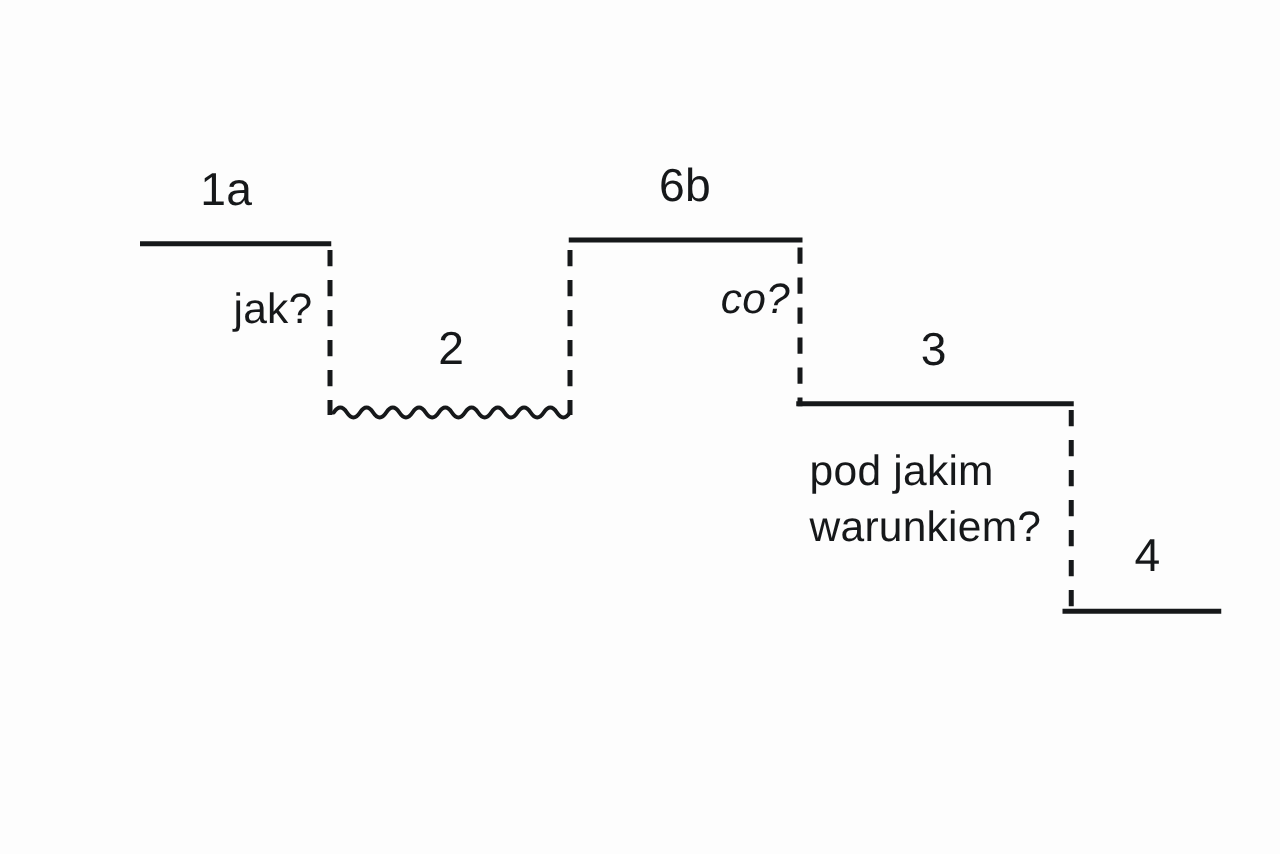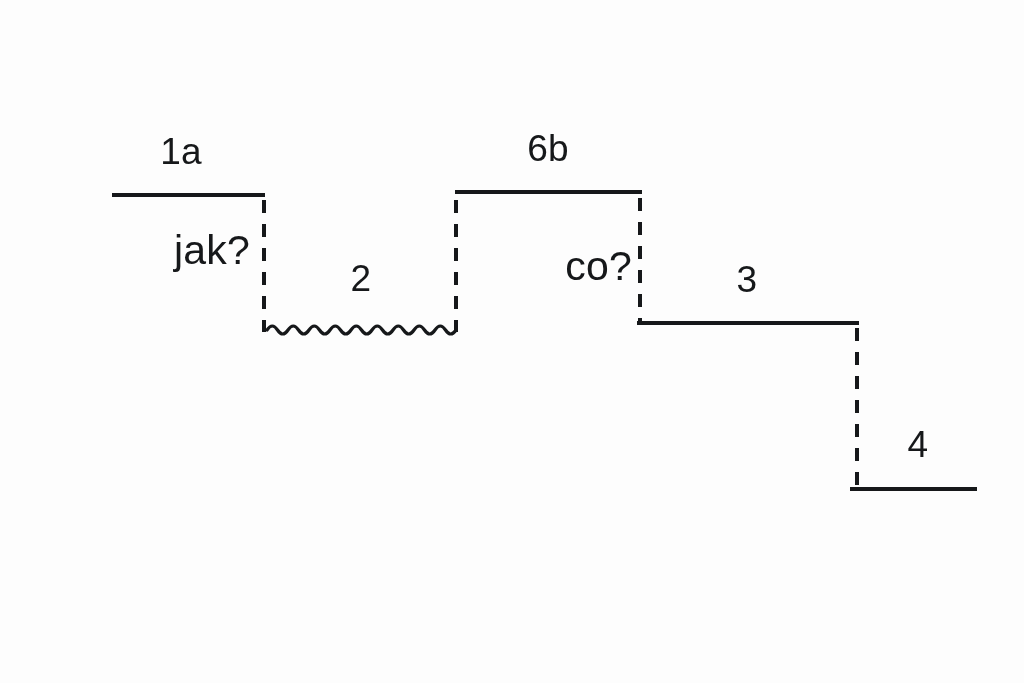--- a/index.html
+++ b/index.html
@@ -35,21 +35,21 @@
     white-space: nowrap;
     line-height: 1.12;
     letter-spacing: 0.2px;
   }
   .step-number {
     font-size: 37px;
     text-align: center;
     transform: translateX(-50%);
   }
   .step-caption {
-    font-size: 41px;
+    font-size: 34px;
     text-align: left;
     transform: translateX(-100%);
   }
   .step-caption.multiline {
     line-height: 1.32;
   }
 </style>
 </head>
 <body>
 
@@ -75,19 +75,23 @@
 
     <line x1="850" y1="489" x2="977" y2="489" stroke="#16181a" stroke-width="4" stroke-linecap="butt"></line>
   </svg>
 
   <div class="lbl step-number" style="left:181px; top:131px;">1a</div>
   <div class="lbl step-caption" style="left:250px; top:228px;">jak?</div>
 
   <div class="lbl step-number" style="left:361px; top:258px;">2</div>
 
   <div class="lbl step-number" style="left:548px; top:128px;">6b</div>
-  <div class="lbl step-caption" style="left:632px; top:244px;">co?</div>
+  <div class="lbl step-caption" style="left:632px; top:220px;font-style:italic;">co?</div>
 
   <div class="lbl step-number" style="left:747px; top:259px;">3</div>
+  <div class="lbl step-caption multiline" style="left:833px; top:355px;">
+    <div>pod jakim</div>
+    <div>warunkiem?</div>
+  </div>
 
   <div class="lbl step-number" style="left:918px; top:424px;">4</div>
 
 </div>
 
 </body></html>

